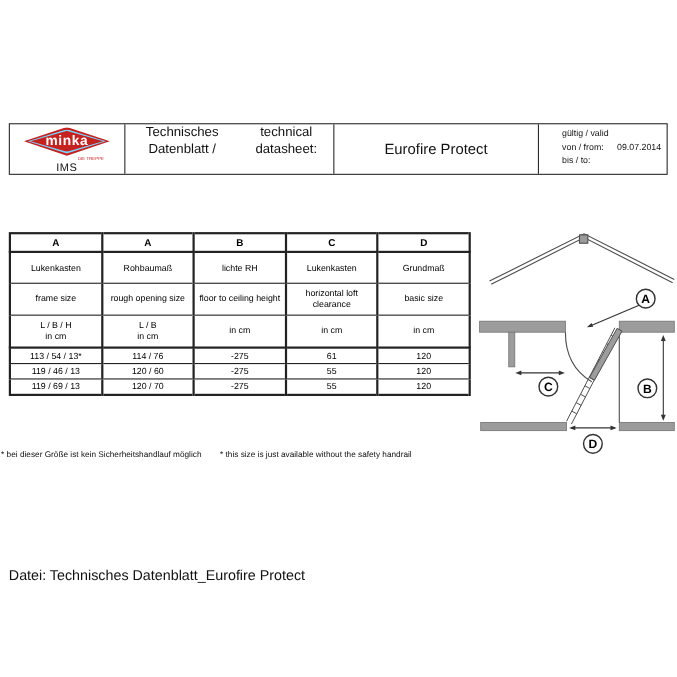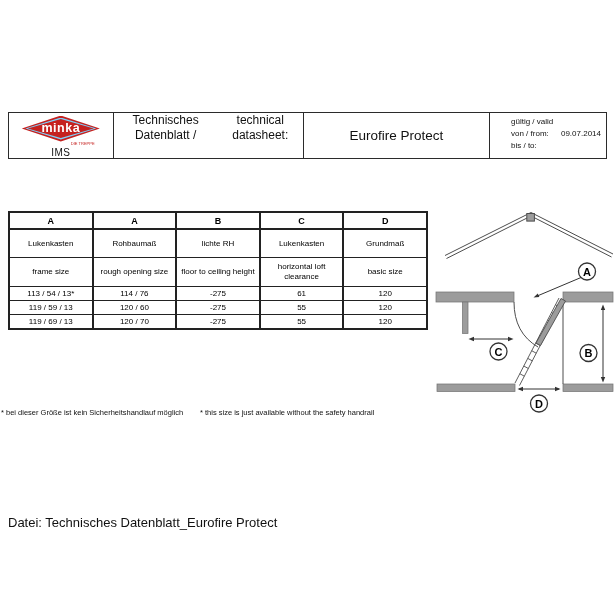--- a/index.html
+++ b/index.html
@@ -119,29 +119,38 @@
     <td>Lukenkasten</td>
     <td>Grundmaß</td>
   </tr>
   <tr class="row-en">
     <td>frame size</td>
     <td>rough opening size</td>
     <td>floor to ceiling height</td>
     <td>horizontal loft clearance</td>
     <td>basic size</td>
   </tr>
+  <tr class="row-units">
+    <td>L / B / H
+in cm</td>
+    <td>L / B
+in cm</td>
+    <td>in cm</td>
+    <td>in cm</td>
+    <td>in cm</td>
+  </tr>
   <tr class="row-data">
     <td>113 / 54 / 13*</td>
     <td>114 / 76</td>
     <td>-275</td>
     <td>61</td>
     <td>120</td>
   </tr>
   <tr class="row-data">
-    <td>119 / 59 / 13</td>
+    <td>119 / 46 / 13</td>
     <td>120 / 60</td>
     <td>-275</td>
     <td>55</td>
     <td>120</td>
   </tr>
   <tr class="row-data">
     <td>119 / 69 / 13</td>
     <td>120 / 70</td>
     <td>-275</td>
     <td>55</td>

